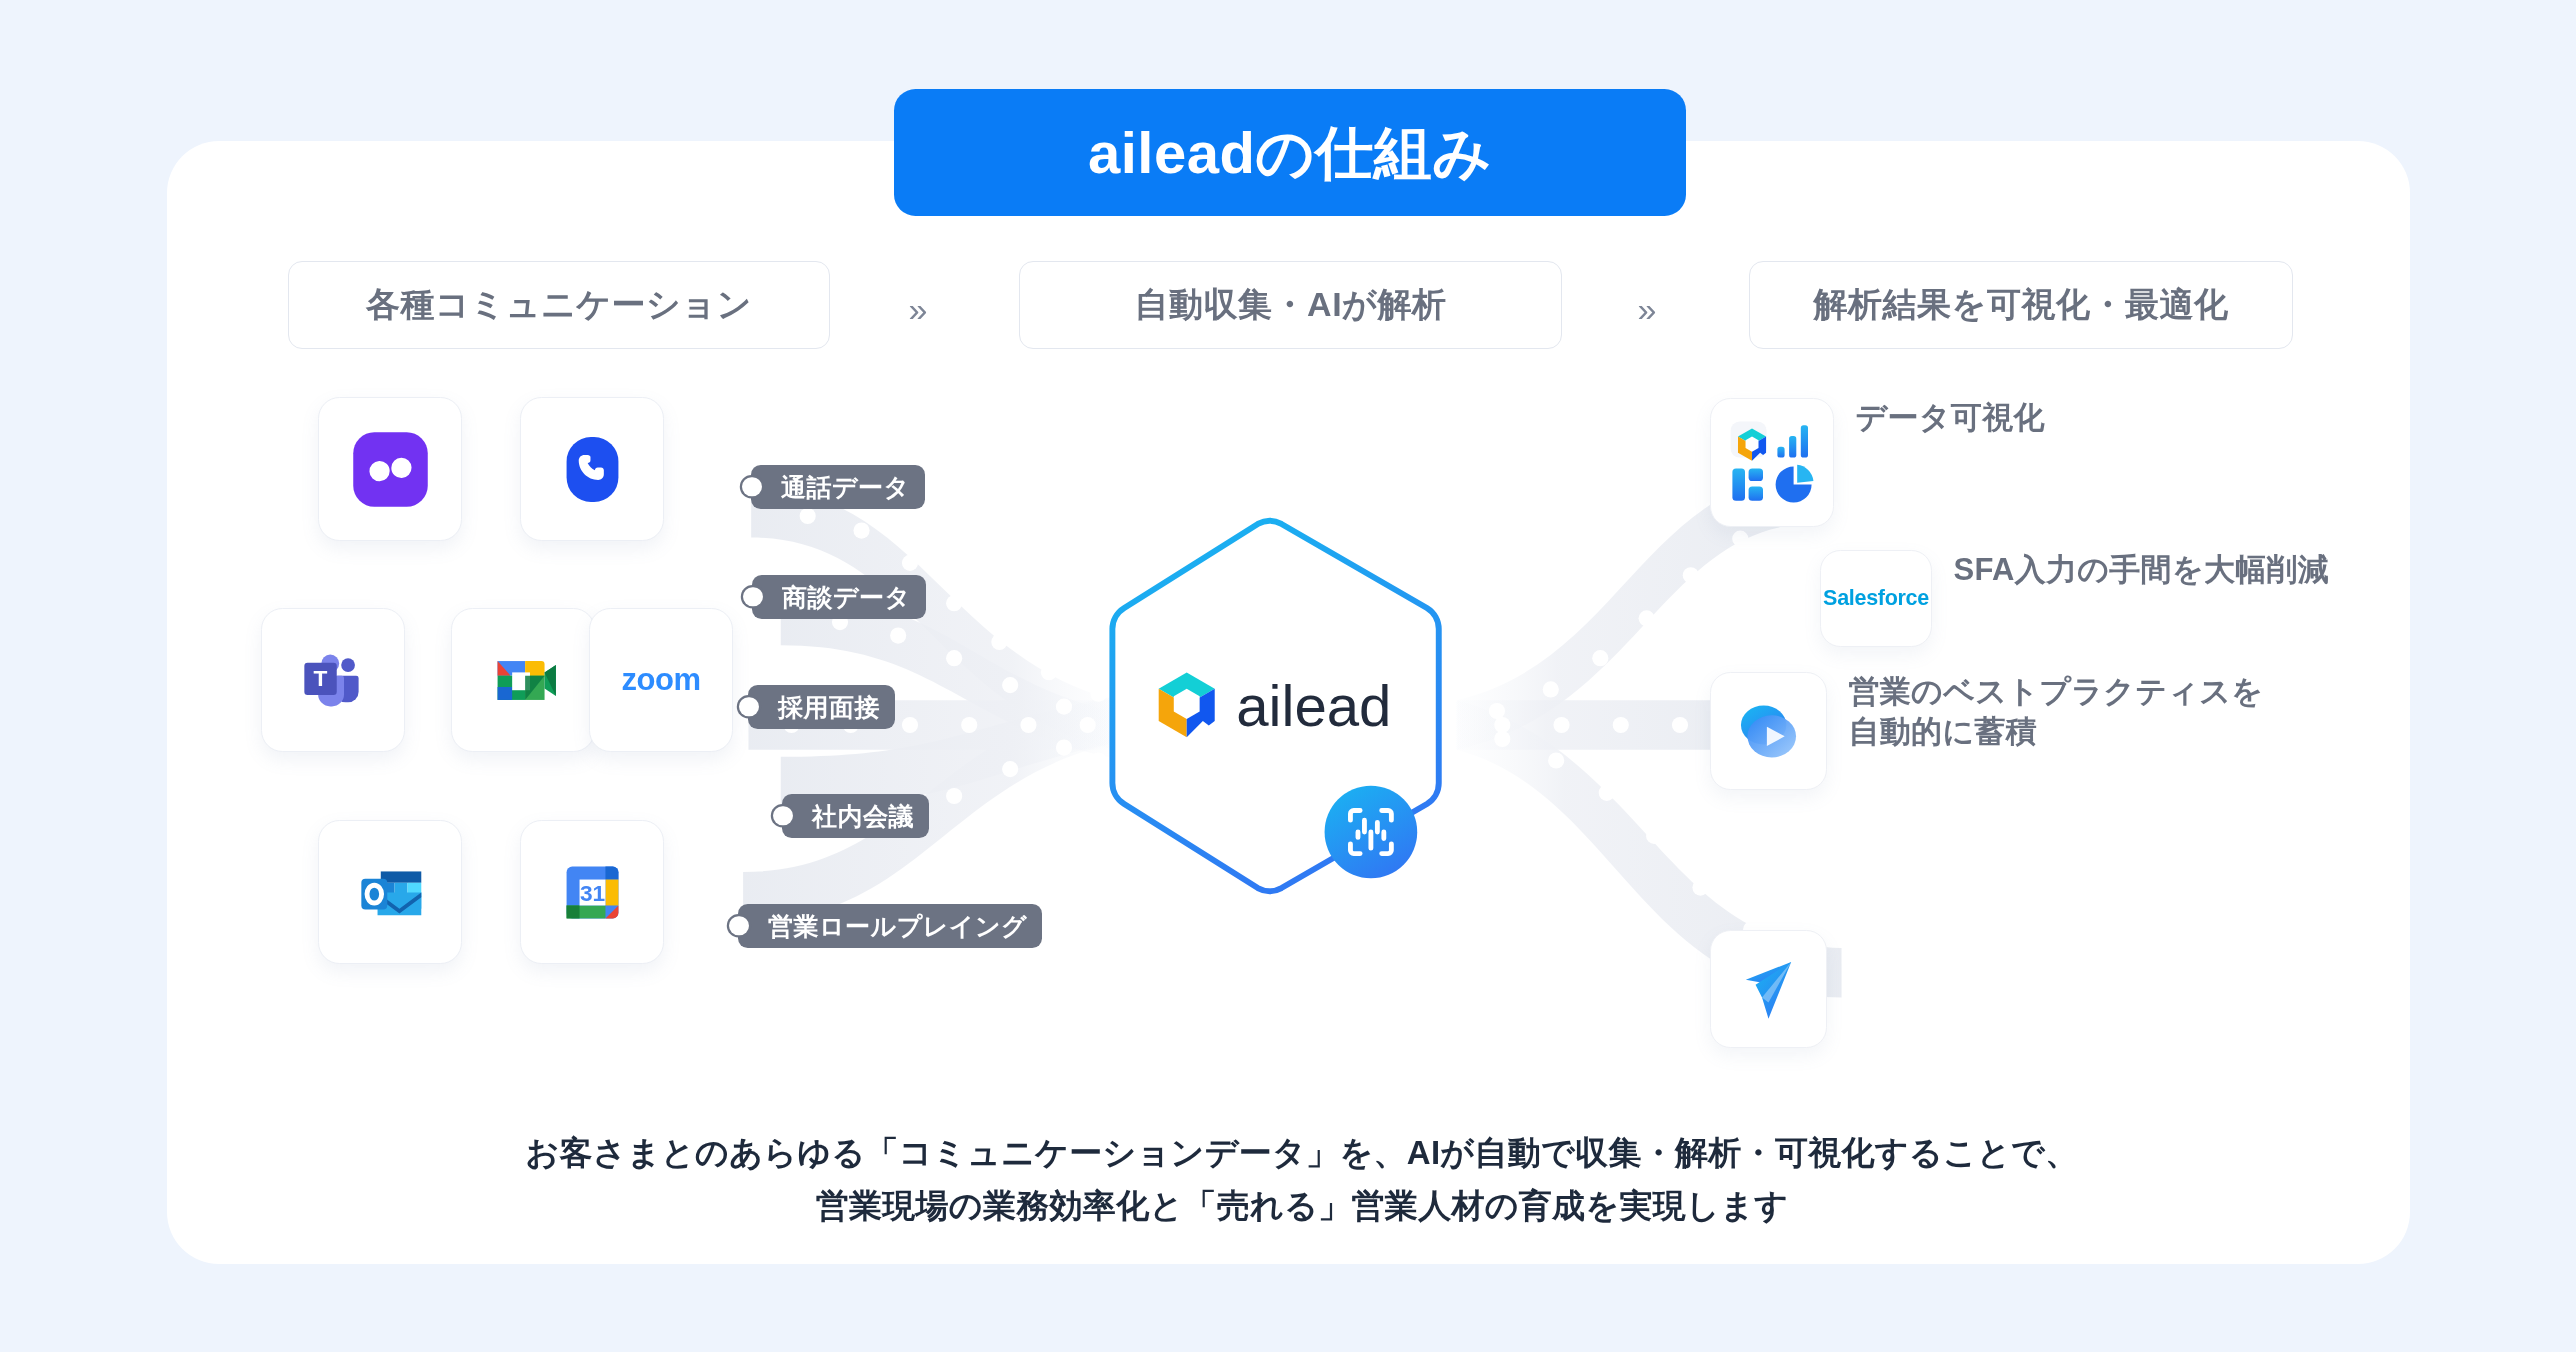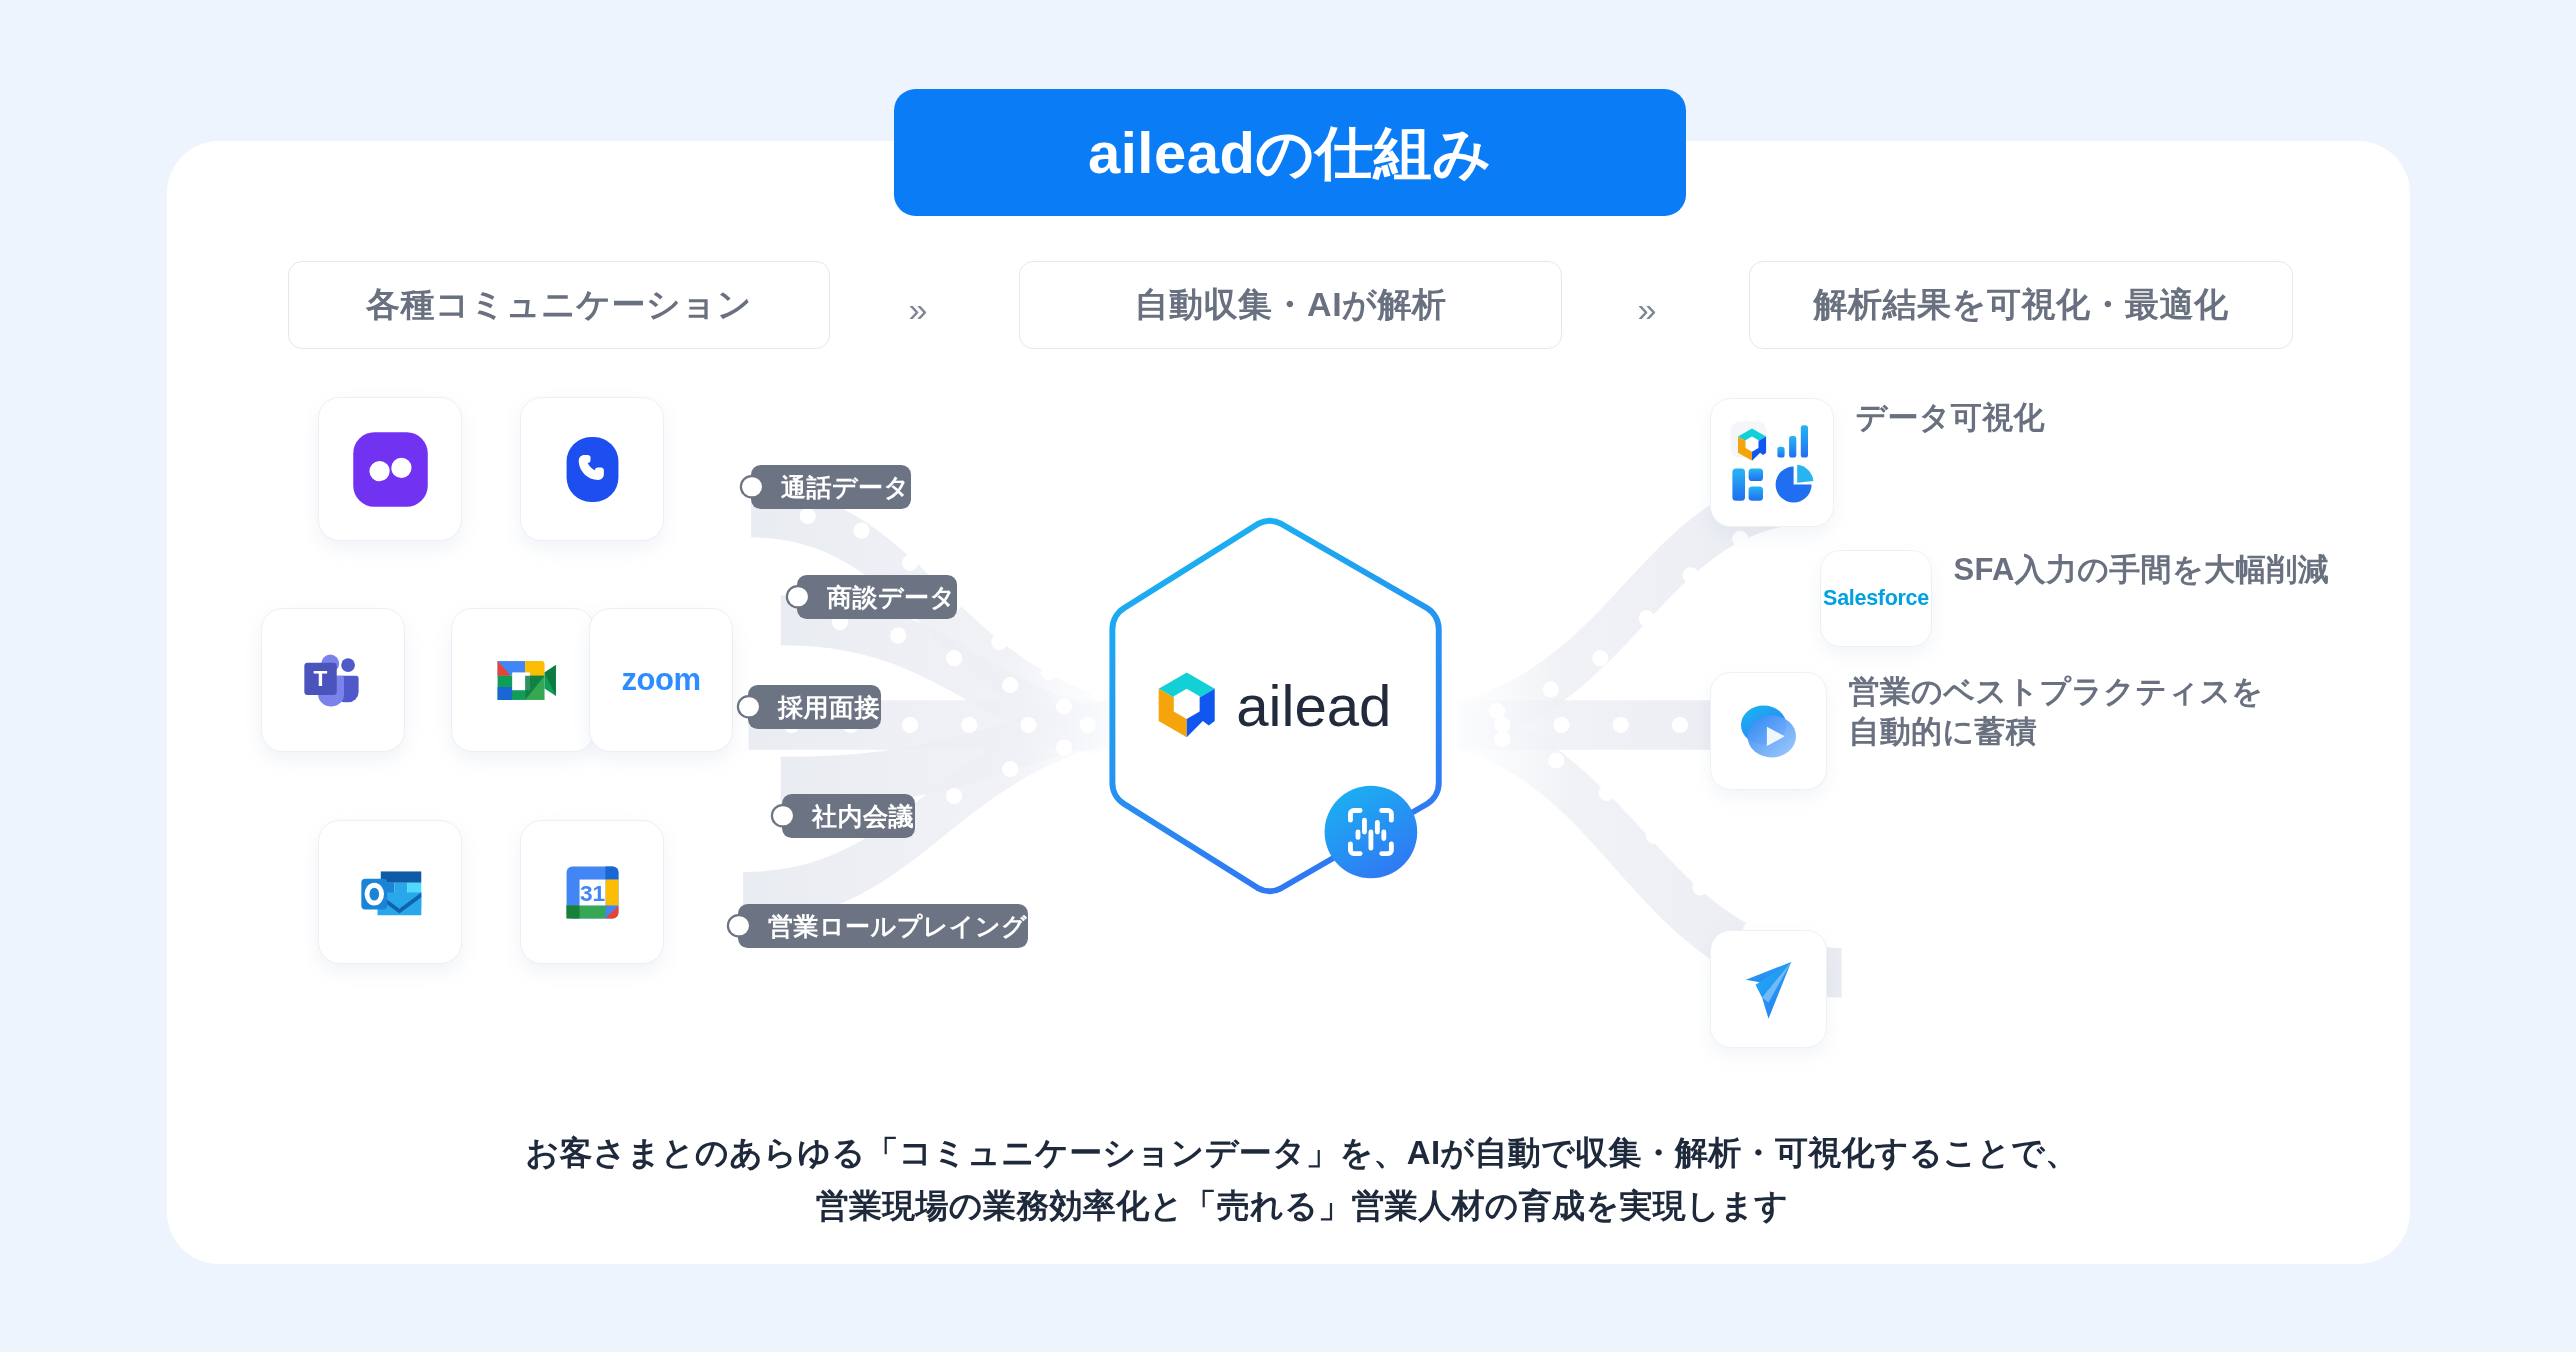--- a/index.html
+++ b/index.html
@@ -86,21 +86,21 @@
   }
   .app-ico { display: block; }
 
   
   .pill {
     position: absolute;
     height: 44px;
     background: #6c7383;
     border-radius: 9.7px;
     display: flex; align-items: center;
-    padding: 0 1px 0 30px;
+    padding: 0 15px 0 30px;
     z-index: 25;
   }
   .pill span {
     color: #ffffff;
     font-size: 25px;
     font-weight: 700;
     letter-spacing: 0.5px;
     white-space: nowrap;
   }
   .pill .dot {
@@ -363,21 +363,21 @@
       <path d="M82 66v9a7 7 0 0 1-7 7h-9z" fill="#ea4335"></path>
       <rect x="34" y="34" width="32" height="32" fill="#fff"></rect>
       <text x="50" y="60" text-anchor="middle" font-family="Liberation Sans, sans-serif" font-size="28" font-weight="700" fill="#4285f4">31</text>
     </svg>
   </div>
 
   <div class="pill" style="left:751px; top:465px;">
     <i class="dot"></i>
     <span>通話データ</span>
   </div>
-  <div class="pill" style="left:797px; top:575px;text-align:right;">
+  <div class="pill" style="left:752px; top:575px;text-align:right;">
     <i class="dot"></i>
     <span>商談データ</span>
   </div>
   <div class="pill" style="left:748px; top:685px;">
     <i class="dot"></i>
     <span>採用面接</span>
   </div>
   <div class="pill" style="left:782px; top:794px;">
     <i class="dot"></i>
     <span>社内会議</span>

